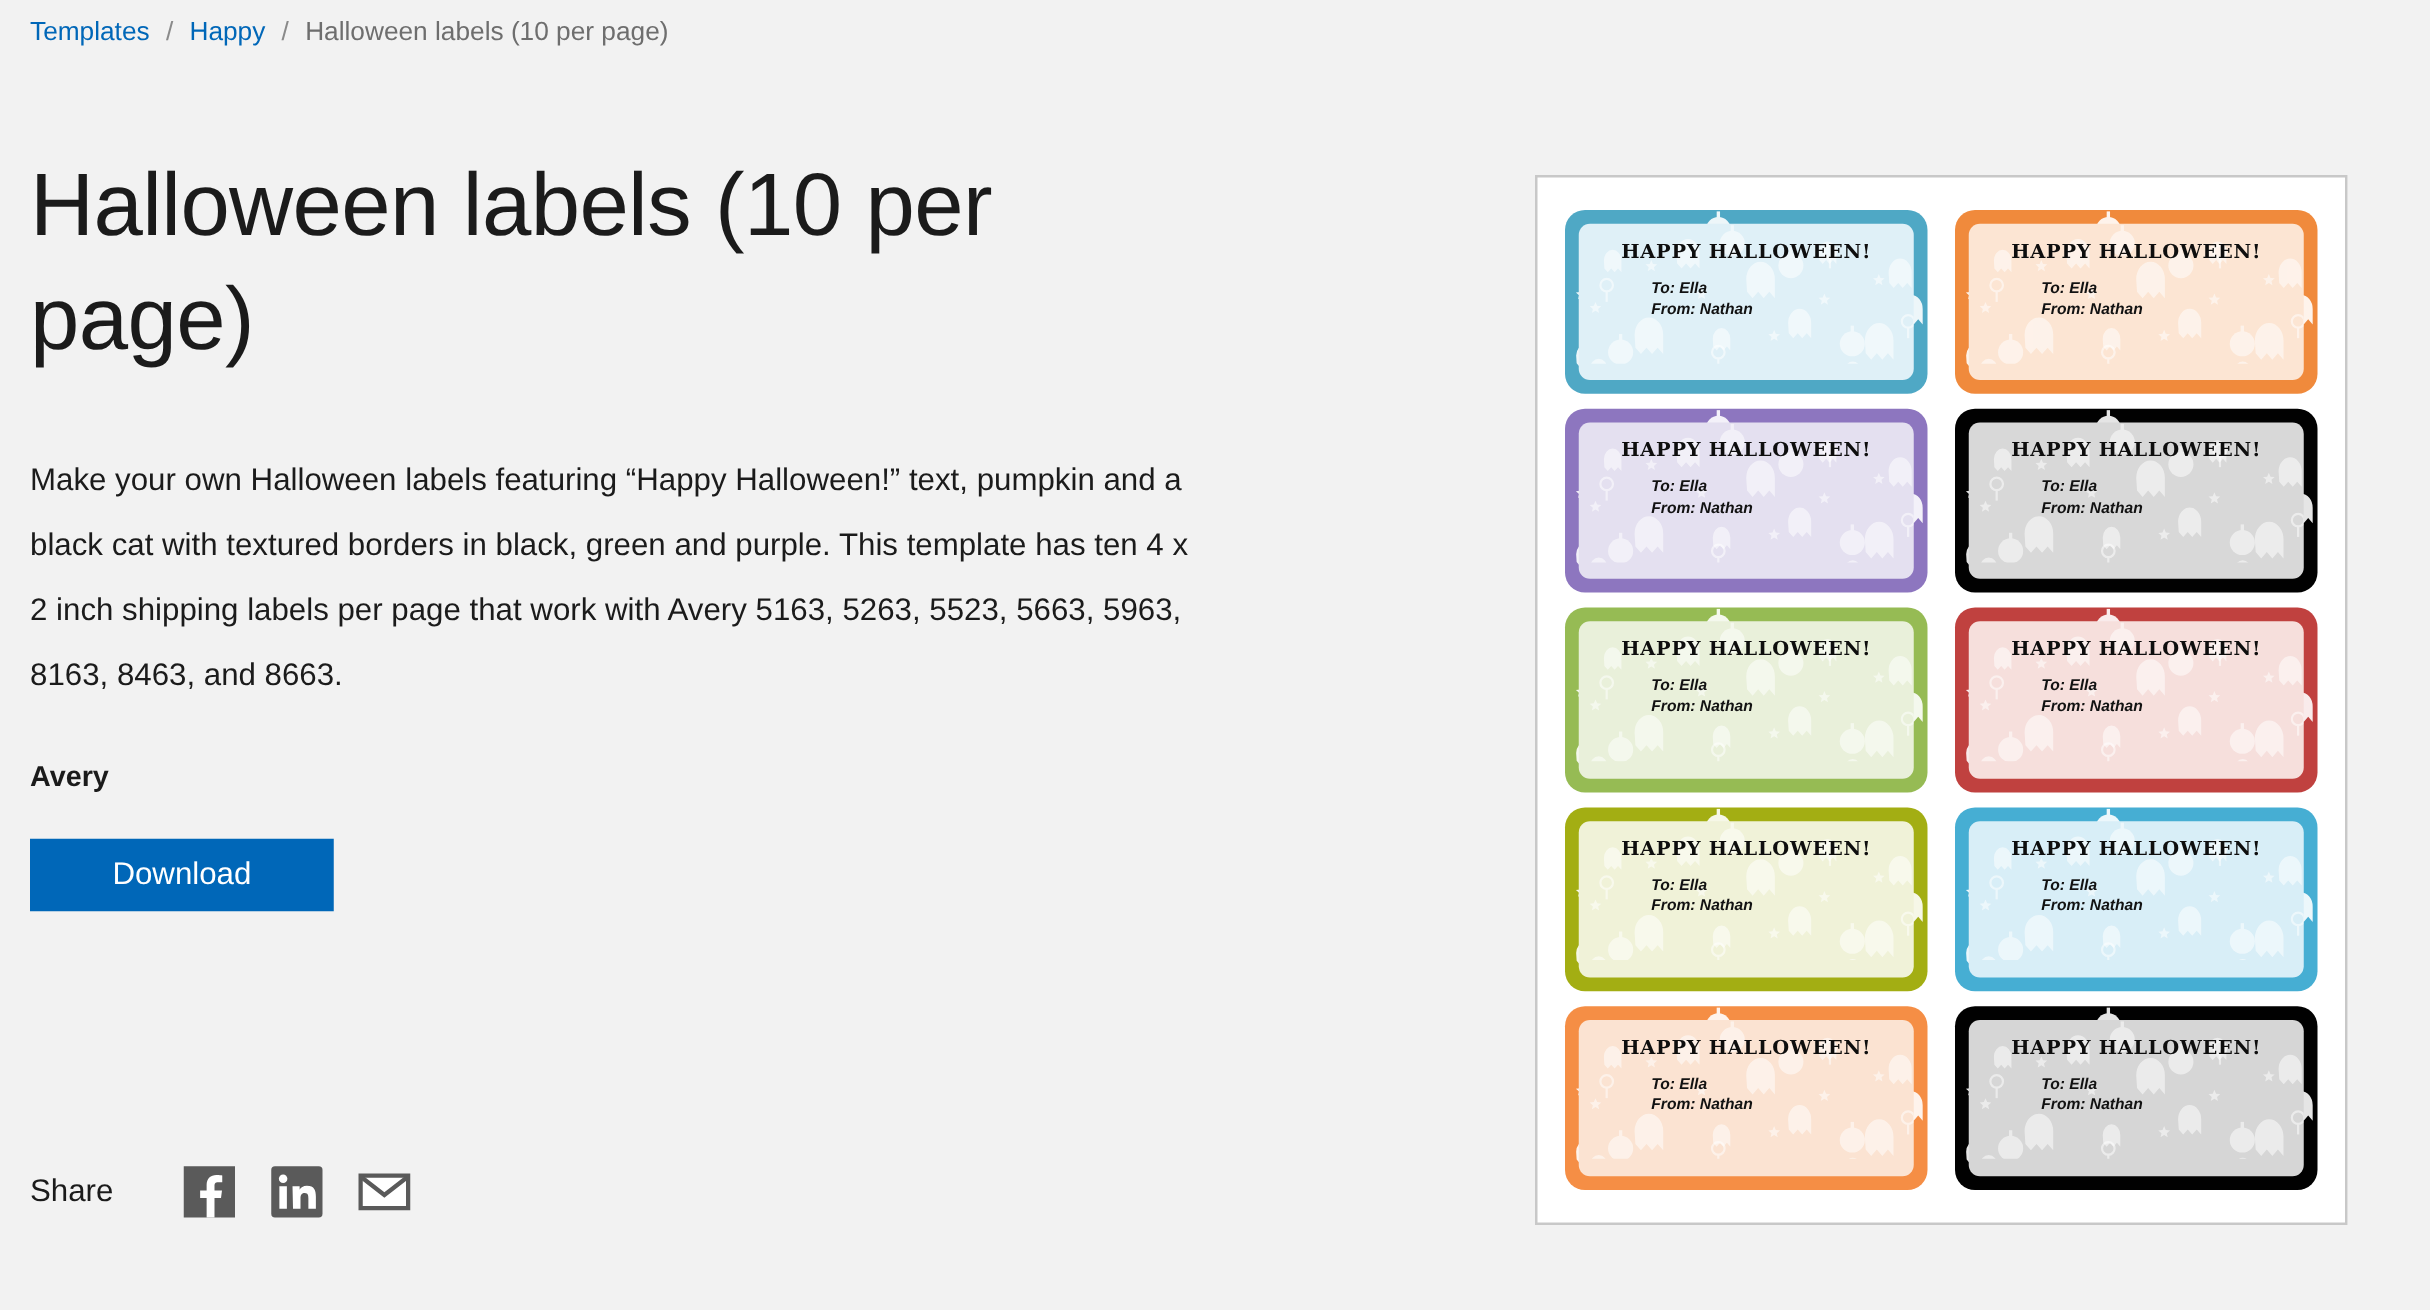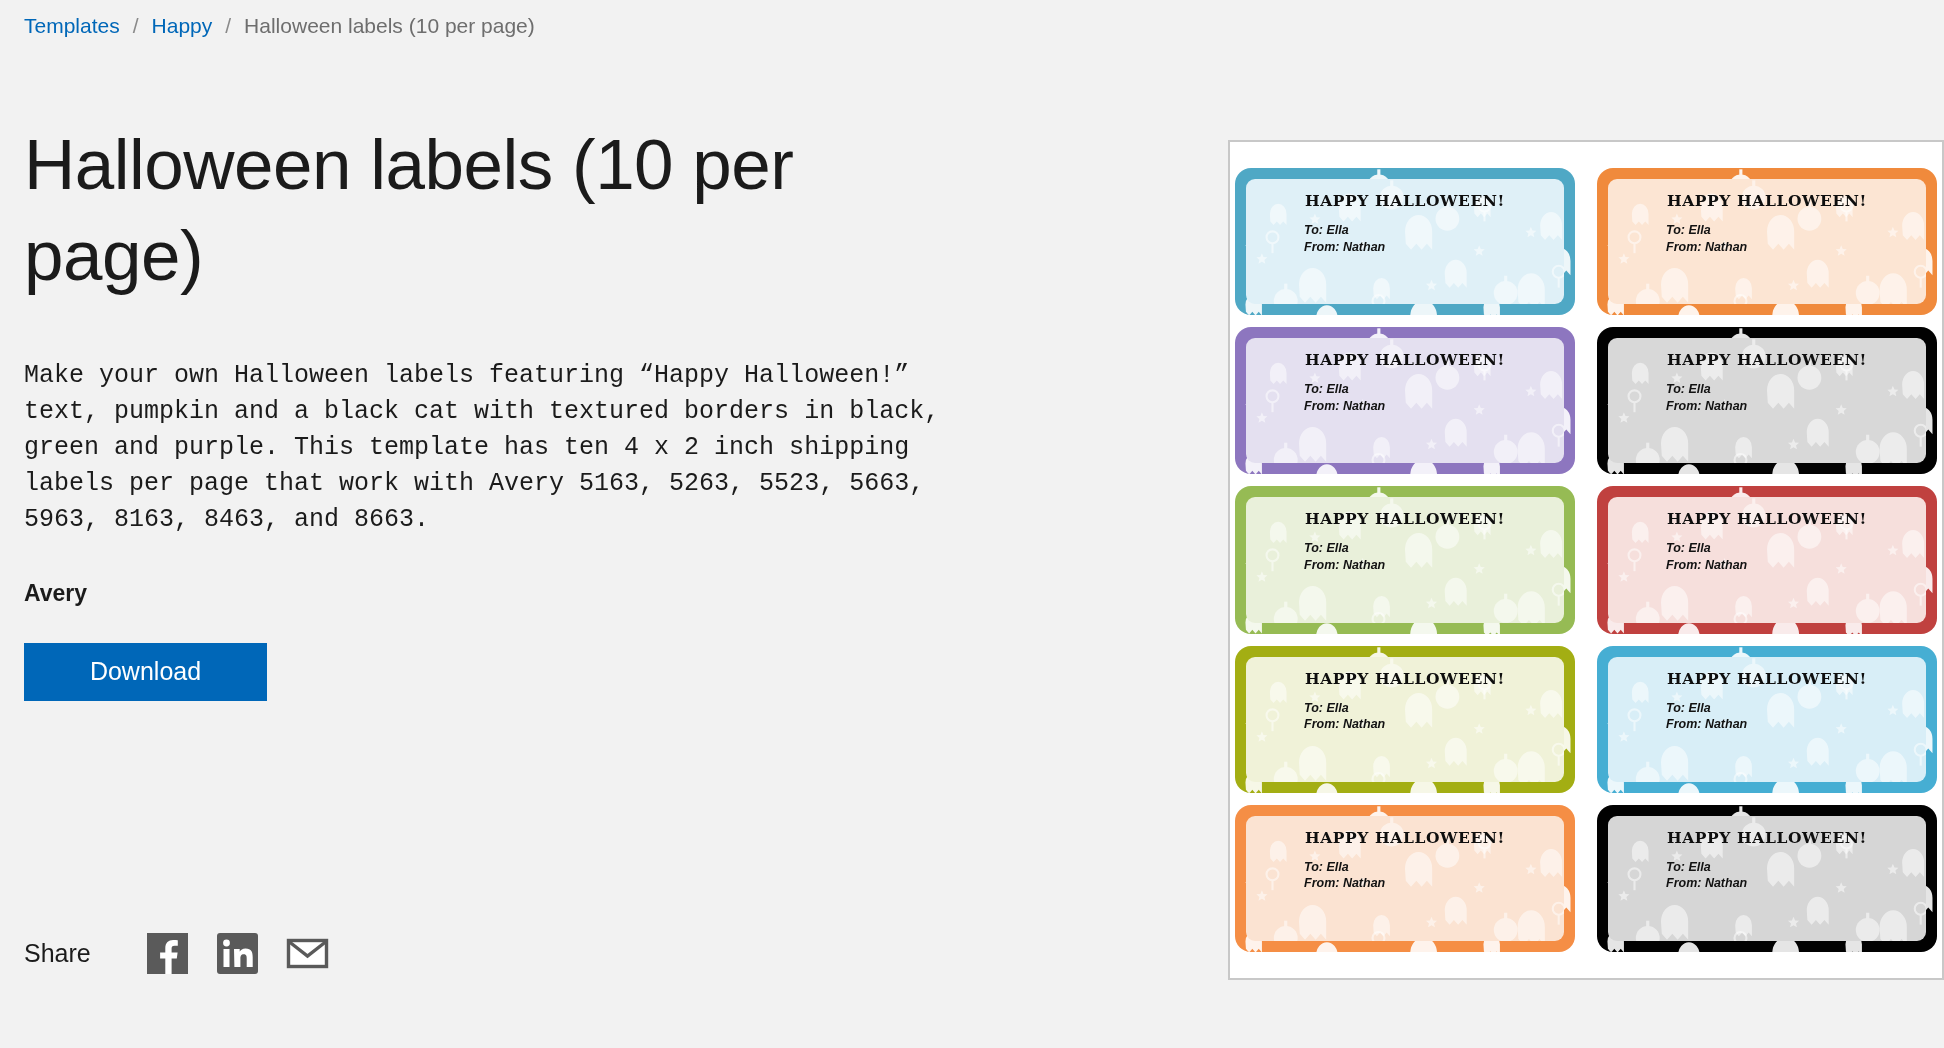--- a/index.html
+++ b/index.html
@@ -30,24 +30,23 @@
     line-height: 1.28;
     font-weight: 300;
     color: #1b1b1b;
     letter-spacing: -0.5px;
     max-width: 940px;
   }
 
   .description {
     margin-top: 56px;
     font-size: 25px;
-    line-height: 36px;
+    line-height: 52px;
     color: #1b1b1b;
     max-width: 940px;
-    font-family: Liberation Mono, monospace;
   }
 
   .format-label {
     margin-top: 42px;
     font-size: 23px;
     font-weight: bold;
     color: #1b1b1b;
   }
 
   .download-button {
@@ -77,24 +76,24 @@
     margin-right: 27px;
     display: inline-flex; align-items: center; justify-content: center;
     cursor: pointer;
   }
   .share-icon svg { display: block; }
 
   
   .preview-frame {
     position: absolute;
     left: 1228px; top: 140px;
-    width: 716px; height: 840px;
+    width: 650px; height: 840px;
     background: #ffffff;
     border: 2px solid #c8c8c8;
-    padding: 26px 5px;
+    padding: 26px 22px;
   }
   .label-grid {
     width: 100%; height: 100%;
     display: grid;
     grid-template-columns: 1fr 1fr;
     grid-template-rows: repeat(5, 1fr);
     column-gap: 22px;
     row-gap: 12px;
   }
 

